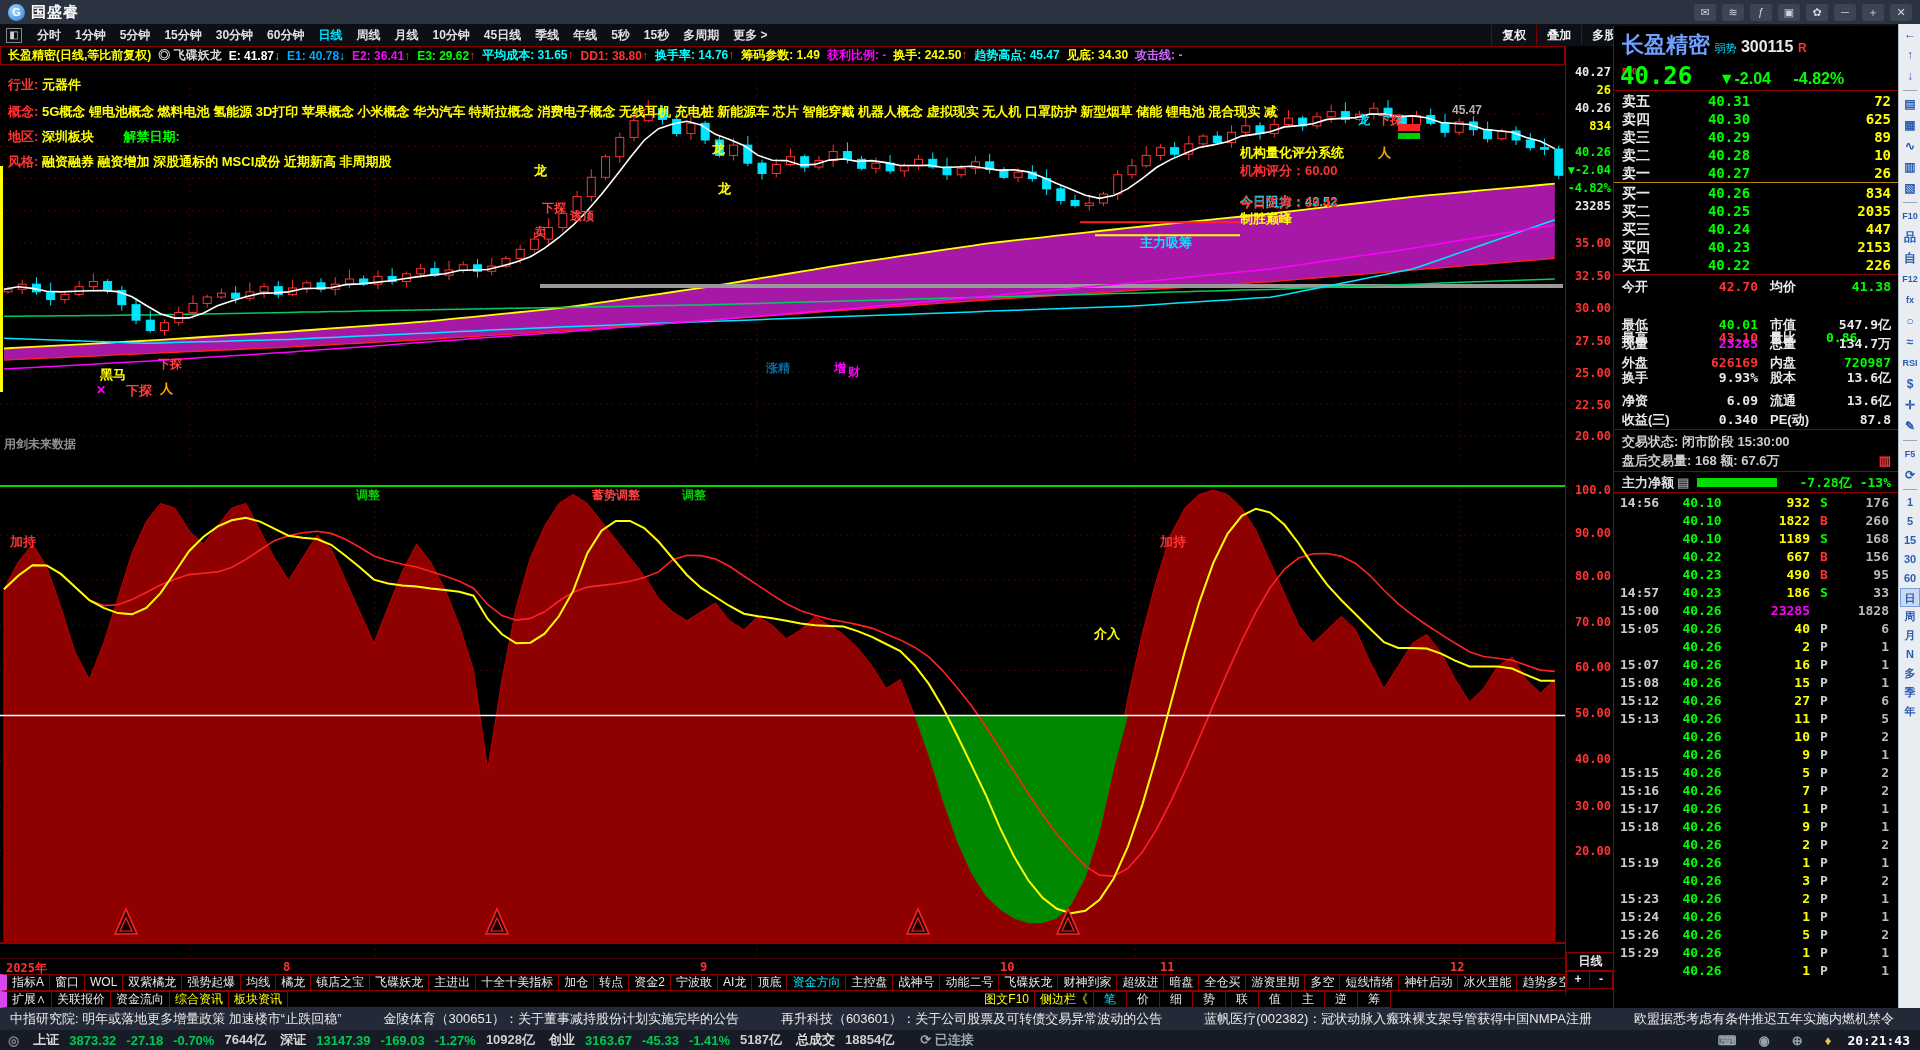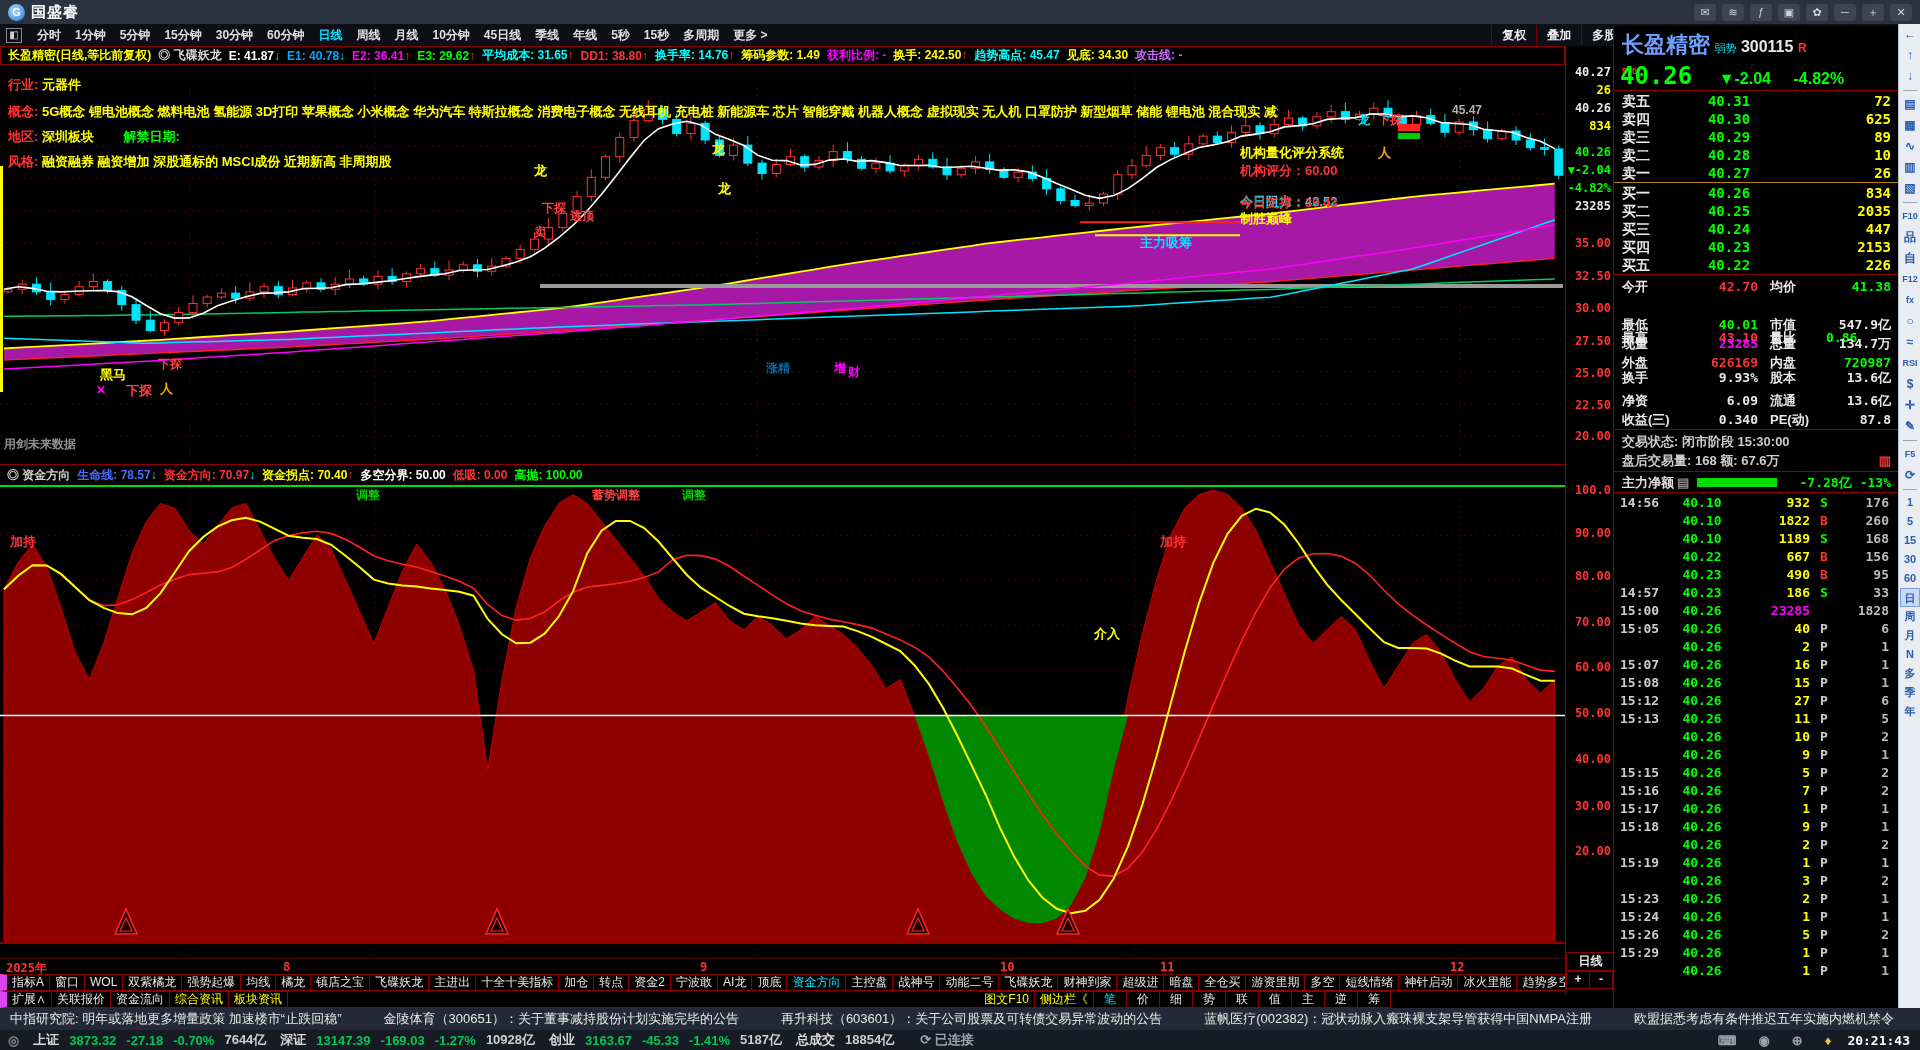--- a/index.html
+++ b/index.html
@@ -433,29 +433,20 @@
       <div class="inf-seg" style="color: rgb(255, 255, 0);">见底: 34.30</div>
       <div class="inf-seg" style="color: rgb(204, 102, 255);">攻击线: -</div>
     </div>
   <div id="overlays">
       <div class="ov-row abs" style="left: 8px; top: 76px; width: 1270px;"><span style="color: rgb(255, 50, 50);">行业: </span><span style="color: rgb(255, 255, 0);">元器件 </span></div>
       <div class="ov-row abs" style="left: 8px; top: 103px; width: 1270px;"><span style="color: rgb(255, 50, 50);">概念: </span><span style="color: rgb(255, 255, 0);">5G概念 锂电池概念 燃料电池 氢能源 3D打印 苹果概念 小米概念 华为汽车 特斯拉概念 消费电子概念 无线耳机 充电桩 新能源车 芯片 智能穿戴 机器人概念 虚拟现实 无人机 口罩防护 新型烟草 储能 锂电池 混合现实 减速器 新型工业化 PEEK材料 人形机器人 AI手机PC 铜缆高速连接 </span></div>
       <div class="ov-row abs" style="left: 8px; top: 128px; width: 1270px;"><span style="color: rgb(255, 50, 50);">地区: </span><span style="color: rgb(255, 255, 0);">深圳板块 </span><span style="color: rgb(0, 255, 0);">　　解禁日期: </span></div>
       <div class="ov-row abs" style="left: 8px; top: 153px; width: 1270px;"><span style="color: rgb(255, 50, 50);">风格: </span><span style="color: rgb(255, 255, 0);">融资融券 融资增加 深股通标的 MSCI成份 近期新高 非周期股 </span></div>
     </div>
 
-  <div class="abs" id="ind-header">
-      <div class="inf-seg" style="color: rgb(208, 208, 208);">◎ 资金方向</div>
-      <div class="inf-seg" style="color: rgb(74, 107, 255);">生命线: 78.57<span style="color: rgb(0, 229, 255);">↓</span></div>
-      <div class="inf-seg" style="color: rgb(255, 50, 50);">资金方向: 70.97<span style="color: rgb(0, 229, 255);">↓</span></div>
-      <div class="inf-seg" style="color: rgb(255, 255, 0);">资金拐点: 70.40<span style="color: rgb(255, 50, 50);">↑</span></div>
-      <div class="inf-seg" style="color: rgb(255, 255, 255);">多空分界: 50.00</div>
-      <div class="inf-seg" style="color: rgb(255, 50, 50);">低吸: 0.00</div>
-      <div class="inf-seg" style="color: rgb(0, 255, 0);">高抛: 100.00</div>
-    </div>
   <div class="abs" id="green-top"></div>
 
   <svg class="abs" id="fundSvg" style="left:0;top:487px;" width="1565" height="471">
       <line x1="0" y1="48.10000000000002" x2="1565" y2="48.10000000000002" stroke="#4a0000" stroke-dasharray="2,4"></line>
       <line x1="0" y1="93.20000000000005" x2="1565" y2="93.20000000000005" stroke="#4a0000" stroke-dasharray="2,4"></line>
       <line x1="0" y1="138.3" x2="1565" y2="138.3" stroke="#4a0000" stroke-dasharray="2,4"></line>
       <line x1="0" y1="183.40000000000003" x2="1565" y2="183.40000000000003" stroke="#4a0000" stroke-dasharray="2,4"></line>
       <line x1="0" y1="273.6" x2="1565" y2="273.6" stroke="#4a0000" stroke-dasharray="2,4"></line>
       <line x1="0" y1="318.70000000000005" x2="1565" y2="318.70000000000005" stroke="#4a0000" stroke-dasharray="2,4"></line>
       <line x1="0" y1="363.8" x2="1565" y2="363.8" stroke="#4a0000" stroke-dasharray="2,4"></line>

